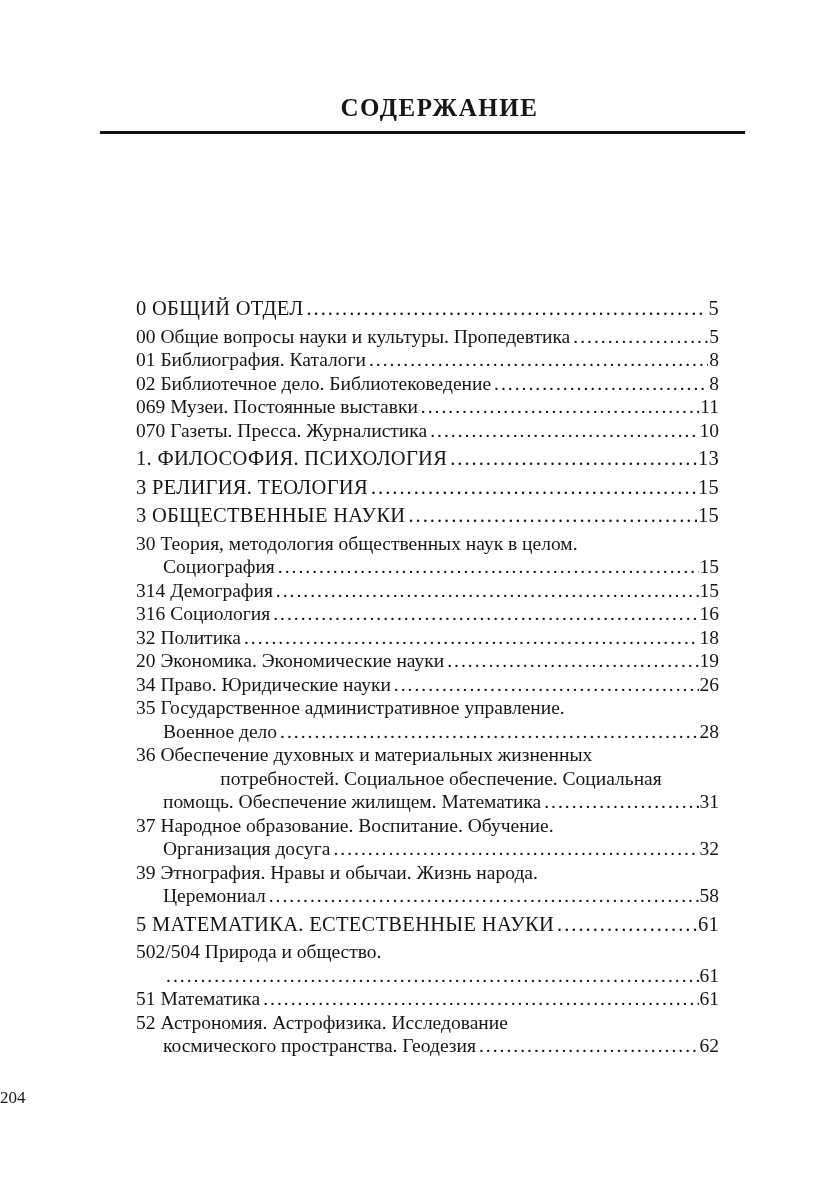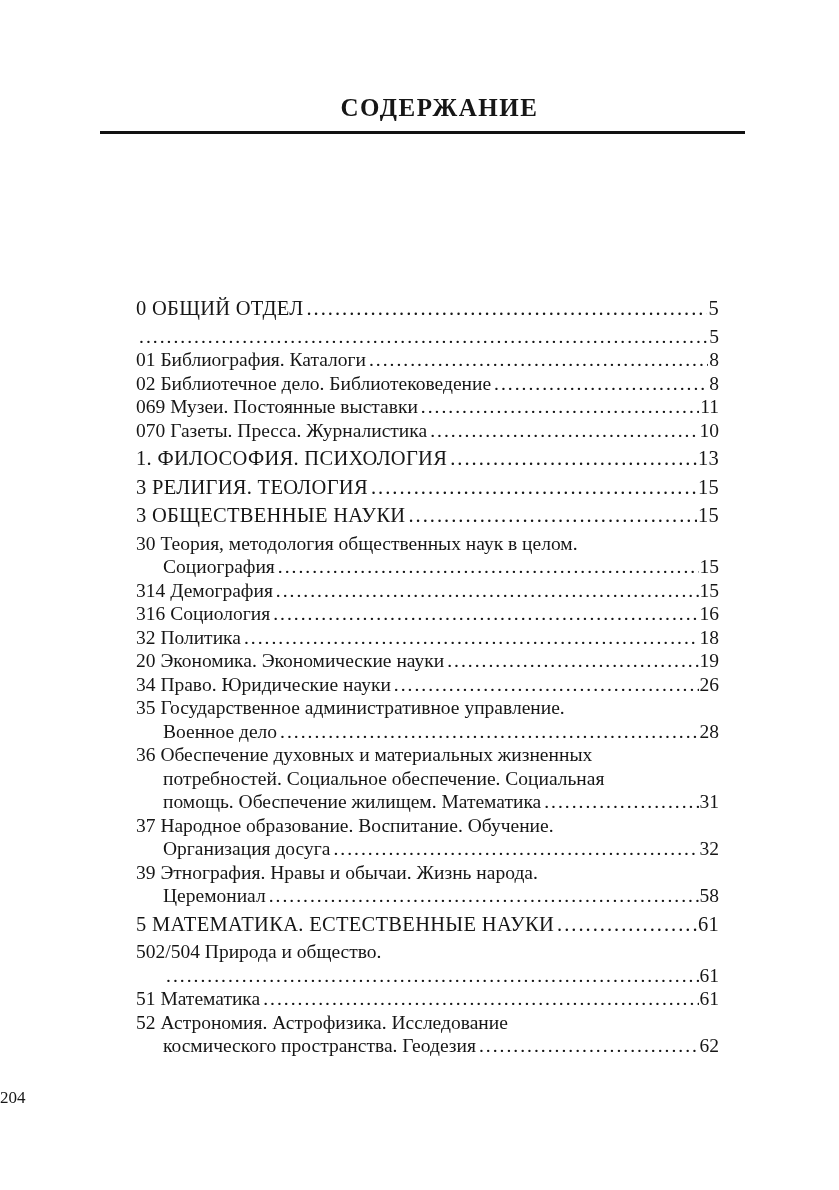--- a/index.html
+++ b/index.html
@@ -38,21 +38,21 @@
   .toc-line {
     font-size: 19.5px;
     line-height: 23.5px;
     white-space: nowrap;
   }
   .toc-entry.section .toc-line {
     font-size: 20.5px;
     letter-spacing: 0.3px;
   }
   .toc-entry.section { margin: 5px 0 4px 0; }
-  .toc-line.cont { padding-left: 27px; }
+  .toc-line.cont { padding-left: 27px; text-align: center; }
   .toc-line.last { display: flex; align-items: baseline; }
   .toc-text { flex: 0 0 auto; }
   .dots {
     flex: 1 1 auto;
     overflow: hidden;
     white-space: nowrap;
     letter-spacing: 2px;
     margin: 0 1px 0 3px;
   }
   .pagenum { flex: 0 0 auto; white-space: nowrap; }
@@ -72,20 +72,21 @@
   <div class="toc">
       <div class="toc-entry section">
         <div class="toc-line last">
           <span class="toc-text">0 ОБЩИЙ ОТДЕЛ</span>
           <span class="dots">..........................................................................................................................................................................................................................................................</span>
           <span class="pagenum">5</span>
         </div>
       </div>
       <div class="toc-entry">
         <div class="toc-line last">
+          <span class="toc-text">00 Общие вопросы науки и культуры. Пропедевтика</span>
           <span class="dots">..........................................................................................................................................................................................................................................................</span>
           <span class="pagenum">5</span>
         </div>
       </div>
       <div class="toc-entry">
         <div class="toc-line last">
           <span class="toc-text">01 Библиография. Каталоги</span>
           <span class="dots">..........................................................................................................................................................................................................................................................</span>
           <span class="pagenum">8</span>
         </div>

